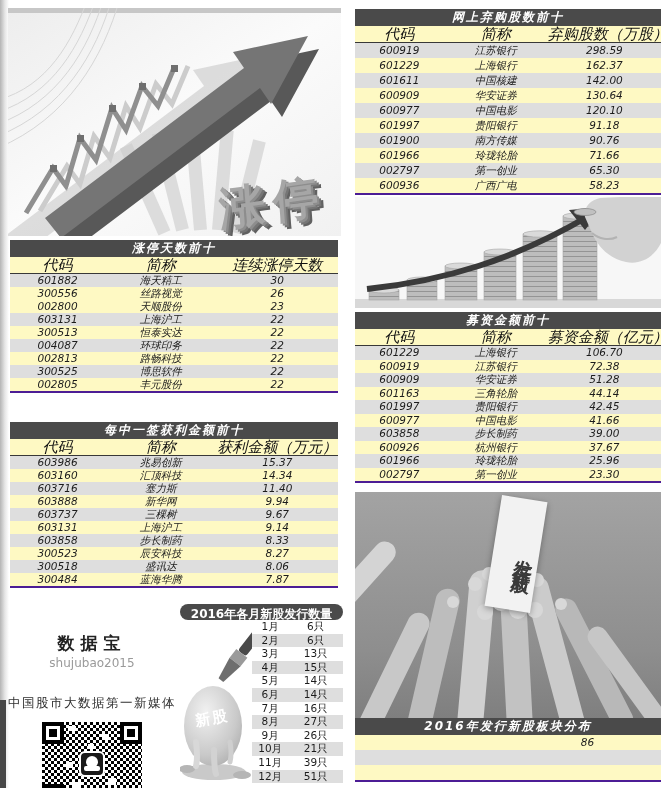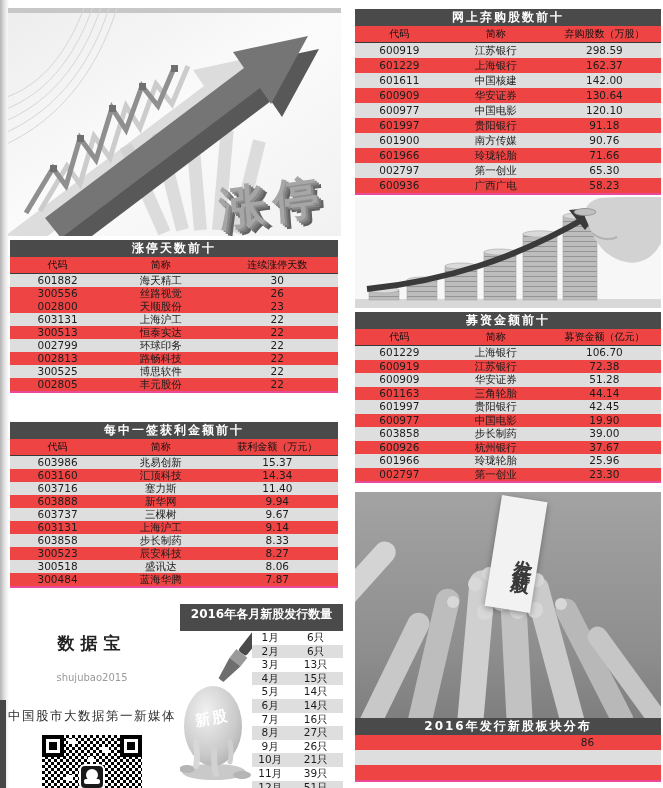--- a/index.html
+++ b/index.html
@@ -4,26 +4,26 @@
 <style>
   html,body{margin:0;padding:0;background:#fff;}
   #page{position:relative;width:663px;height:788px;background:#fff;overflow:hidden;
         font-family:"DejaVu Sans","Liberation Sans",sans-serif;}
   
   .edge{position:absolute;left:0;top:0;width:9px;height:788px;
         background:linear-gradient(90deg,#b4b4b4,#e6e6e6 55%,#fff);}
   .edge-dark{position:absolute;left:0;top:700px;width:6px;height:88px;background:#474747;}
 
   
-  .tbl{position:absolute;background:#ef4444;}
+  .tbl{position:absolute;background:#fef9c3;font-style:italic;}
   .tbar{height:17px;line-height:17px;background:#4a4a4a;color:#fff;text-align:center;
         font-size:12px;font-weight:bold;letter-spacing:2px;overflow:hidden;}
   .thead{display:flex;height:16px;line-height:16px;border-bottom:1px solid #383838;
-         font-size:10px;color:#111;}
-  .rows{border-bottom:2px solid #ec4899;}
+         font-size:15px;color:#111;}
+  .rows{border-bottom:2px solid #4c1d95;}
   .rows.nb{border-bottom:none;}
   .trow{display:flex;height:var(--rh,13px);line-height:var(--rh,13px);
         font-size:10.5px;color:#1c1c1c;}
   .trow.shade{background:#dedede;}
   .tc{text-align:center;overflow:hidden;white-space:nowrap;}
   .c3 .tc:nth-child(1){width:29%;}
   .c3 .tc:nth-child(2){width:34%;}
   .c3 .tc:nth-child(3){width:37%;}
   .cm .tc:nth-child(1){width:40%;}
   .cm .tc:nth-child(2){width:60%;}
@@ -44,29 +44,29 @@
   .hands-block{position:absolute;left:355px;top:492px;width:306px;height:290px;}
   .hands-img{position:relative;width:306px;height:226px;overflow:hidden;
         background:linear-gradient(180deg,#a3a3a3,#8e8e8e 70%,#7f7f7f);}
   .card{position:absolute;left:138px;top:6px;width:46px;height:112px;background:#f2f2f2;
         transform:rotate(9deg);box-shadow:0 2px 6px rgba(0,0,0,.35);
         writing-mode:vertical-rl;text-orientation:upright;text-align:center;
         font-size:19px;font-weight:bold;color:#3a3a3a;letter-spacing:5px;}
 
   
   .monthly{position:absolute;left:180px;top:604px;width:163px;}
-  .monthly .tbar{height:27px;line-height:20px;font-size:12px;letter-spacing:0;}
+  .monthly .tbar{height:16px;line-height:20px;font-size:12px;letter-spacing:0;border-radius:9px;}
   .monthly .mrows{margin-left:72px;}
   .monthly .trow{height:13.6px;line-height:13.6px;}
   .egg{position:absolute;left:0px;top:20px;width:72px;height:164px;}
 
   
   .brand{position:absolute;left:8px;top:612px;width:168px;text-align:center;color:#222;}
   .brand-name{margin-top:20px;font-size:17px;font-weight:bold;letter-spacing:6px;}
-  .brand-id{font-size:10px;color:#9a9a9a;margin-top:17px;}
+  .brand-id{font-size:12px;color:#9a9a9a;margin-top:1px;}
   .brand-tag{margin-top:25px;font-size:12.5px;letter-spacing:1.5px;color:#2e2e2e;}
   .qr{margin:10px auto 0;width:100px;height:84px;position:relative;overflow:hidden;}
 </style>
 </head>
 <body>
 
 <div id="page">
   <div class="edge"></div>
 
   <div class="hero">
@@ -198,21 +198,21 @@
           <span class="tc">603131</span>
           <span class="tc">上海沪工</span>
           <span class="tc">22</span>
         </div>
         <div class="trow">
           <span class="tc">300513</span>
           <span class="tc">恒泰实达</span>
           <span class="tc">22</span>
         </div>
         <div class="trow shade">
-          <span class="tc">002799</span>
+          <span class="tc">004087</span>
           <span class="tc">环球印务</span>
           <span class="tc">22</span>
         </div>
         <div class="trow">
           <span class="tc">002813</span>
           <span class="tc">路畅科技</span>
           <span class="tc">22</span>
         </div>
         <div class="trow shade">
           <span class="tc">300525</span>
@@ -288,21 +288,21 @@
           <span class="tc">44.14</span>
         </div>
         <div class="trow shade">
           <span class="tc">601997</span>
           <span class="tc">贵阳银行</span>
           <span class="tc">42.45</span>
         </div>
         <div class="trow">
           <span class="tc">600977</span>
           <span class="tc">中国电影</span>
-          <span class="tc">19.90</span>
+          <span class="tc">41.66</span>
         </div>
         <div class="trow shade">
           <span class="tc">603858</span>
           <span class="tc">步长制药</span>
           <span class="tc">39.00</span>
         </div>
         <div class="trow">
           <span class="tc">600926</span>
           <span class="tc">杭州银行</span>
           <span class="tc">37.67</span>

